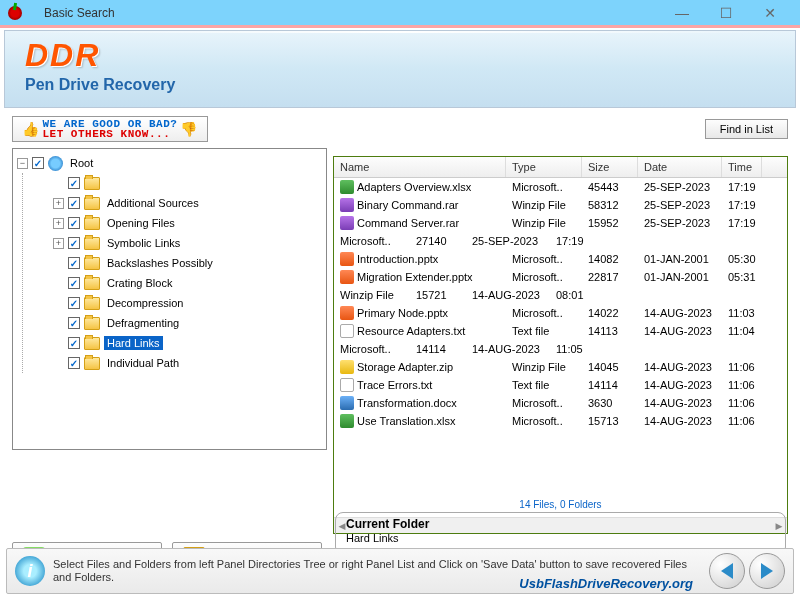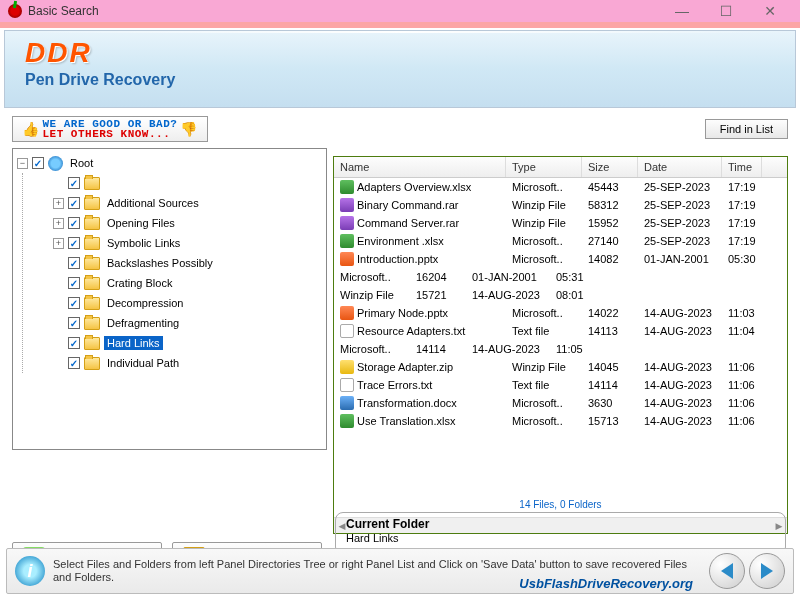--- a/index.html
+++ b/index.html
@@ -1,27 +1,27 @@
 <!DOCTYPE html>
 <html><head>
 <meta charset="utf-8">
 <style>
 * { margin: 0; padding: 0; box-sizing: border-box; font-family: Tahoma, Arial, sans-serif; font-size: 11px; }
 body { background: #fff; width: 800px; height: 600px; overflow: hidden; position: relative; }
 
-.titlebar { height: 28px; background: #f9a8d4; border-bottom: 6px solid #fca5a5; display: flex; align-items: center; padding: 0 8px; }
+.titlebar { height: 28px; background: #7dd3fc; border-bottom: 3px solid #fca5a5; display: flex; align-items: center; padding: 0 8px; gap: 16px; }
 .titlebar-icon { width: 14px; height: 14px; background: radial-gradient(circle, #d00 40%, #600 100%); border-radius: 50%; margin-right: 6px; position: relative; }
 .titlebar-icon::after { content: ''; position: absolute; width: 3px; height: 7px; background: #0a0; top: -3px; left: 50%; transform: translateX(-50%) rotate(10deg); }
 .titlebar-text { font-size: 12px; color: #333; flex: 1; }
 .win-controls { display: flex; }
 .win-btn { width: 44px; height: 28px; display: flex; align-items: center; justify-content: center; color: #666; font-size: 14px; cursor: pointer; }
 
 .banner { height: 78px; background: linear-gradient(180deg, #e8f4fb 0%, #d0e8f5 50%, #c5dff0 100%); border: 1px solid #b8c8d8; margin: 2px 4px; padding: 6px 20px; position: relative; overflow: hidden; }
 .banner::before { content: ''; position: absolute; top: 0; left: 0; right: 0; height: 2px; background: linear-gradient(90deg, transparent, #fff, transparent); }
-.banner-logo { font-size: 28px; font-weight: bold; font-style: italic; color: #ff5500; text-shadow: 1px 1px 0 #fff, 2px 2px 2px rgba(0,0,0,0.2); letter-spacing: 2px; font-family: Arial Black, sans-serif; }
+.banner-logo { font-size: 32px; font-weight: bold; font-style: italic; color: #ff5500; text-shadow: 1px 1px 0 #fff, 2px 2px 2px rgba(0,0,0,0.2); letter-spacing: 2px; font-family: Arial Black, sans-serif; }
 .banner-sub { font-size: 16px; color: #2266aa; font-weight: bold; margin-top: 2px; }
 
 .toolbar-row { display: flex; padding: 6px 12px; align-items: center; }
 .feedback-btn { border: 1px solid #999; background: linear-gradient(#fff,#eee); padding: 2px 6px; display: flex; align-items: center; font-size: 9px; line-height: 10px; }
 .feedback-btn .thumb { color: #39f; font-size: 14px; margin: 0 3px; }
 .feedback-btn .l1 { color: #06c; font-weight: bold; font-family: 'Courier New', monospace; letter-spacing: 0.5px; }
 .feedback-btn .l2 { color: #d00; font-weight: bold; font-family: 'Courier New', monospace; letter-spacing: 0.5px; }
 .find-btn { margin-left: auto; border: 1px solid #999; background: linear-gradient(#fdfdfd,#e8e8e8); padding: 3px 14px; font-size: 11px; }
 
 .main { display: flex; padding: 0 12px; gap: 6px; }
@@ -217,42 +217,42 @@
           <div class="col c-name">
             <span class="fic rar"></span>
             <span>Command Server.rar</span>
           </div>
     <div class="col c-type">Winzip File</div>
     <div class="col c-size">15952</div>
     <div class="col c-date">25-SEP-2023</div>
     <div class="col c-time">17:19</div>
         </div>
         <div class="file-row">
-          <div class="col c-name">
-            <span class="fic xlsx"></span>
-            <span>Environment .xlsx</span>
-          </div>
     <div class="col c-type">Microsoft..</div>
     <div class="col c-size">27140</div>
     <div class="col c-date">25-SEP-2023</div>
     <div class="col c-time">17:19</div>
         </div>
         <div class="file-row">
           <div class="col c-name">
             <span class="fic pptx"></span>
             <span>Introduction.pptx</span>
           </div>
     <div class="col c-type">Microsoft..</div>
     <div class="col c-size">14082</div>
     <div class="col c-date">01-JAN-2001</div>
     <div class="col c-time">05:30</div>
         </div>
         <div class="file-row">
-    <div class="col c-type">Microsoft..</div>
-    <div class="col c-size">16204</div>
+          <div class="col c-name">
+            <span class="fic pptx"></span>
+            <span>Migration Extender.pptx</span>
+          </div>
+    <div class="col c-type">Microsoft..</div>
+    <div class="col c-size">22817</div>
     <div class="col c-date">01-JAN-2001</div>
     <div class="col c-time">05:31</div>
         </div>
         <div class="file-row">
     <div class="col c-type">Winzip File</div>
     <div class="col c-size">15721</div>
     <div class="col c-date">14-AUG-2023</div>
     <div class="col c-time">08:01</div>
         </div>
         <div class="file-row">

